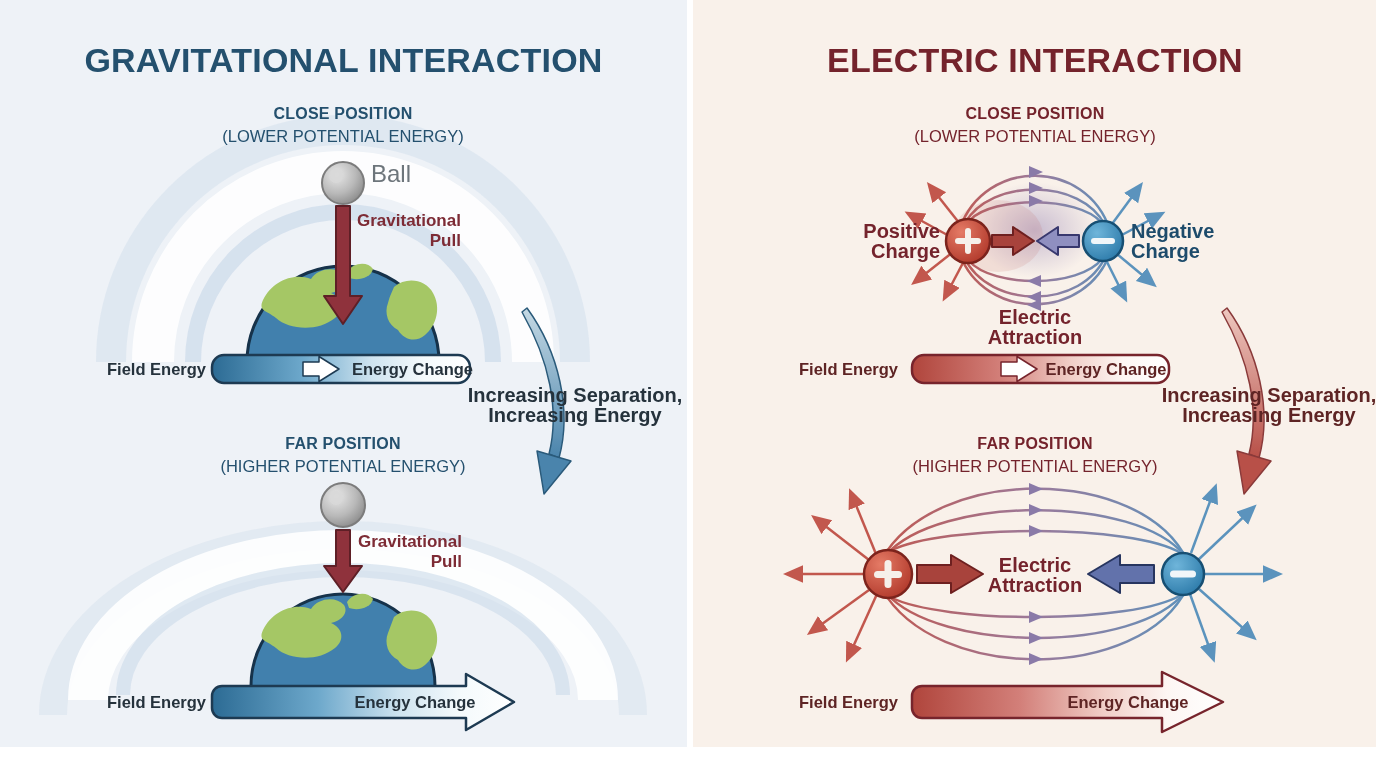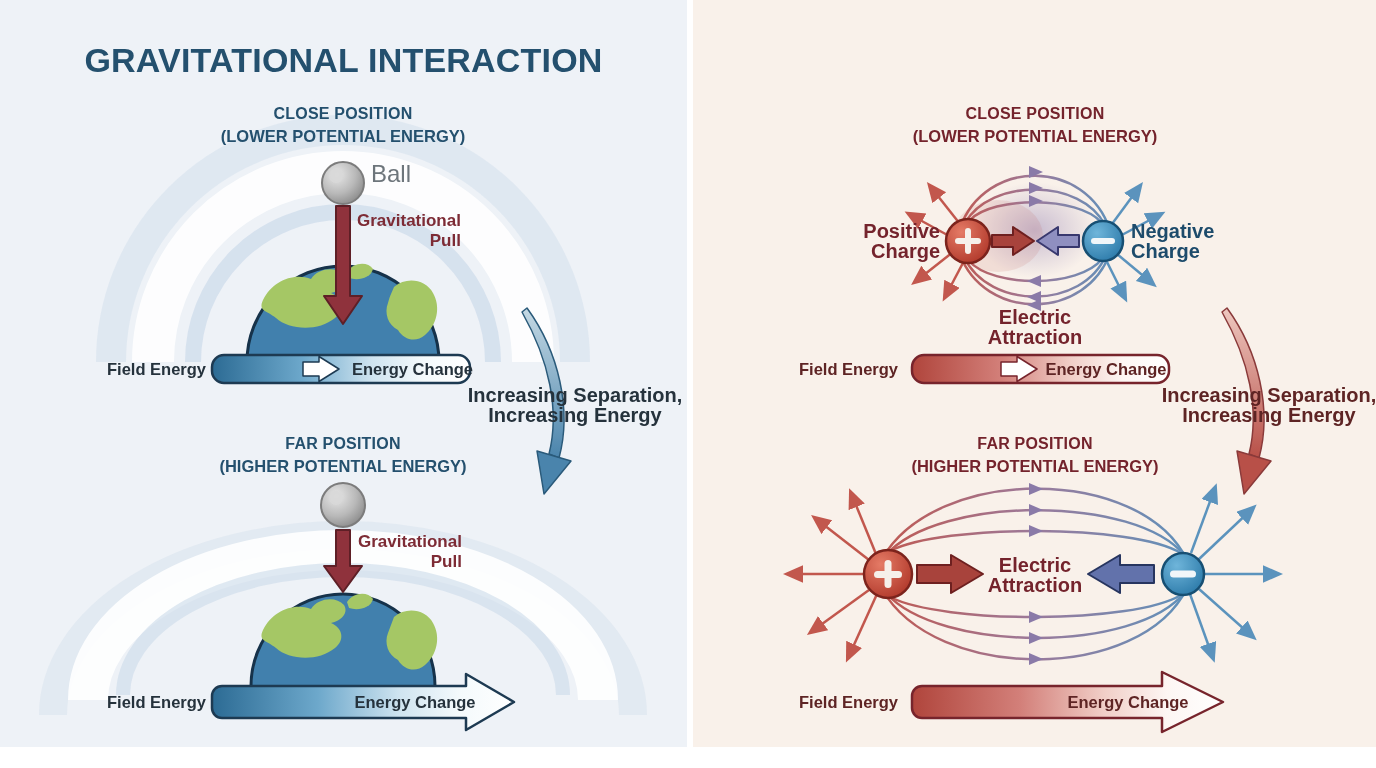--- a/index.html
+++ b/index.html
@@ -7,21 +7,21 @@
           font-family:"Liberation Sans",sans-serif;background:#ffffff;}
   .panel{position:absolute;top:0;height:747px;}
   #left-panel{left:0;width:687px;background:var(--left-bg,#eef2f7);}
   #right-panel{left:693px;width:683px;background:var(--right-bg,#f9f1ea);}
   .panel svg{position:absolute;left:0;top:0;}
   .t{position:absolute;line-height:1.18;white-space:nowrap;}
   .c{text-align:center;}
   .r{text-align:right;}
   .ttl{font-size:34px;font-weight:700;letter-spacing:.2px;}
   .h1{font-size:16px;font-weight:700;letter-spacing:.2px;}
-  .h2{font-size:16.5px;font-weight:700;}
+  .h2{font-size:16.5px;font-weight:400;}
   .lbl{font-size:16.5px;font-weight:700;}
   .note{font-size:20px;font-weight:700;line-height:20px;}
   .left-accent{color:var(--left-accent,#24506e);}
   .right-accent{color:var(--right-accent,#74232c);}
   .dark{color:var(--text-dark,#25323c);}
   .maroon{color:var(--text-maroon,#5e2424);}
   .gray{color:var(--gray-label,#6d757b);font-size:24px;font-weight:400;}
   .pull{color:var(--pull-text,#7d2b35);font-size:17px;font-weight:700;line-height:20px;text-align:right;}
   .navy{color:var(--negative-text,#1d4b6b);}
 </style>
@@ -278,20 +278,21 @@
         </g>
       </g>
       <g>
         <circle cx="490" cy="574" r="21" fill="url(#rgMinus)" stroke="#174f73" stroke-width="2.5"></circle>
         <rect x="477" y="570.5" width="26" height="7" rx="3.5" fill="#f1f6f9"></rect>
       </g>
 
       <path d="M229,686 H469 V672 L530,702 L469,732 V718 H229 A10,10 0 0 1 219,708 V696 A10,10 0 0 1 229,686 Z" fill="url(#lgBarRed)" stroke="#77242c" stroke-width="2.5" stroke-linejoin="round"></path>
     </svg>
 
+    <div class="t c ttl right-accent" style="left:39px;width:606px;top:40px;">ELECTRIC INTERACTION</div>
     <div class="t c h1 right-accent" style="left:142px;width:400px;top:105px;">CLOSE POSITION</div>
     <div class="t c h2 right-accent" style="left:142px;width:400px;top:127px;">(LOWER POTENTIAL ENERGY)</div>
     <div class="t r note right-accent" style="left:95px;width:152px;top:221px;">
       <div>Positive</div>
       <div>Charge</div>
     </div>
     <div class="t note navy" style="left:438px;width:160px;top:221px;">
       <div>Negative</div>
       <div>Charge</div>
     </div>

